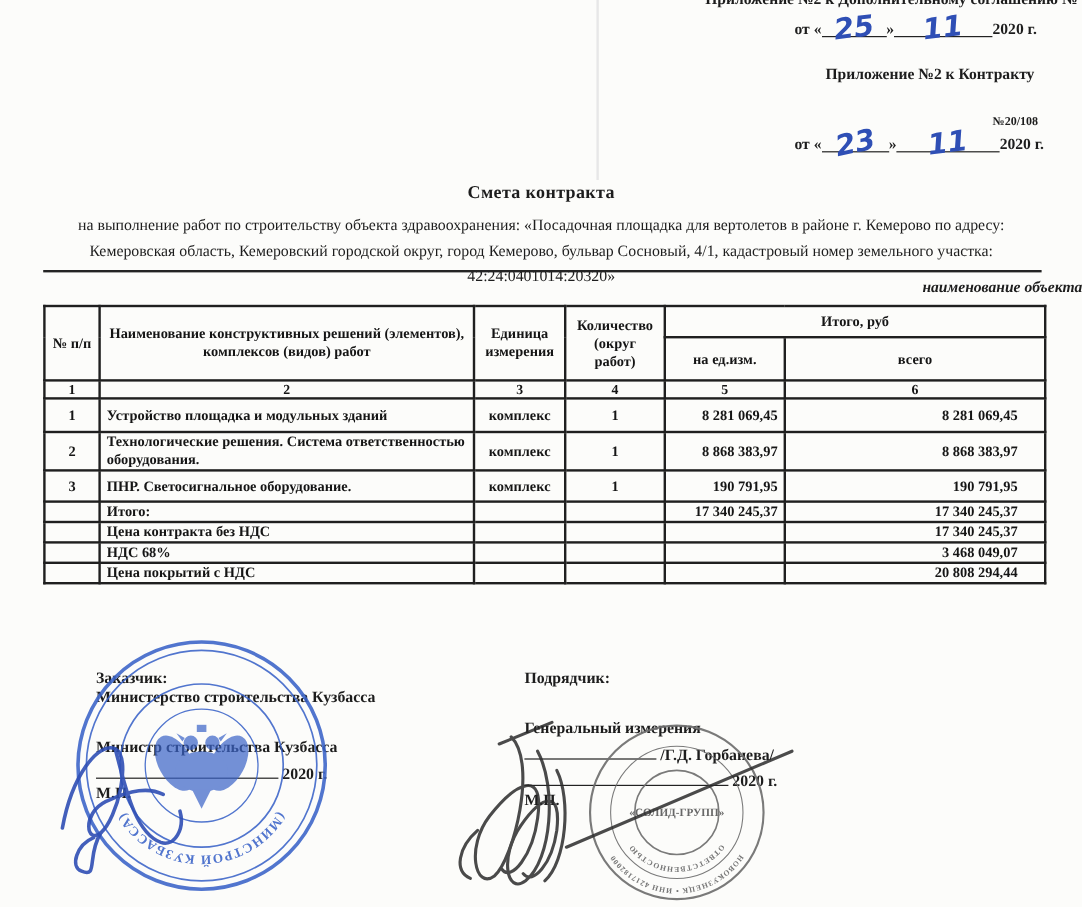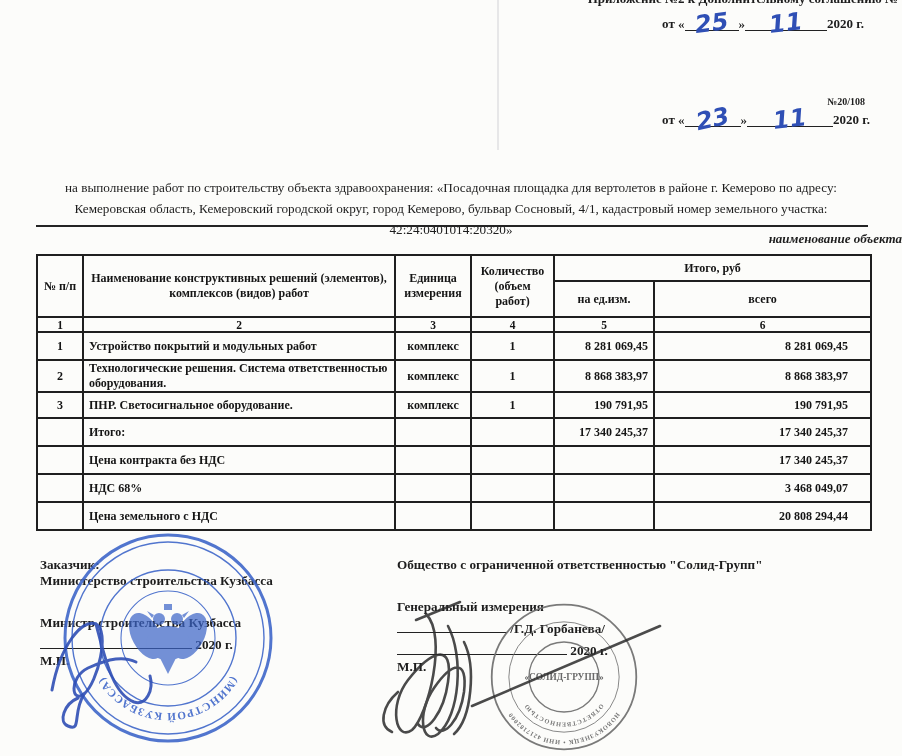--- a/index.html
+++ b/index.html
@@ -29,93 +29,95 @@
   .rule{top:225px;left:36px;width:832px;height:0;border-top:2.6px solid #242424;}
   .obj-caption{top:231px;left:0;width:100%;text-align:right;font-style:italic;font-weight:bold;font-size:13px;}
 
   
   .tbl{top:254px;left:36px;}
   table{border-collapse:collapse;table-layout:fixed;width:834px;}
   td,th{border:2px solid #1f1f1f;padding:0 5px;font-size:12px;font-weight:bold;color:#151515;overflow:hidden;}
   th{text-align:center;vertical-align:middle;line-height:1.25;}
   td{vertical-align:middle;}
   tr.hg{height:26px;} tr.hs{height:36px;} tr.nums{height:15px;}
-  tr.r1{height:28px;} tr.r2{height:32px;} tr.r3{height:26px;} tr.sum{height:28px;}
+  tr.r1{height:28px;} tr.r2{height:32px;} tr.r3{height:26px;} tr.sum{height:17px;}
   .ctr{text-align:center;} .rt{text-align:right;} .rt6{text-align:right;padding-right:22px;}
   .nums td{font-size:11.5px;text-align:center;border-bottom-width:2.4px;}
   tr.sum td{border-top-width:2.2px;}
 
   
   .sig{font-size:13.2px;font-weight:bold;line-height:15px;white-space:nowrap;}
   .cust{top:556px;left:40px;}
   .contr{top:556px;left:397px;}
-  .sig .row{margin-top:1px;}
+  .sig .row{margin-top:1px;margin-left:40px;}
   .gap{height:26px;}
   .mp{margin-top:12px;}
 
   .stamp{pointer-events:none;}
   svg text{font-family:"Liberation Serif",serif;}
 </style>
 </head>
 <body>
 
 <div class="page">
 
   <div class="scanline"></div>
 
   <div class="abs clip-line">Приложение №2 к Дополнительному соглашению №</div>
 
   <div class="abs date-line d1">
     <span>от «</span><span class="u" style="width:54px"><span class="hw">25</span></span><span>»</span><span class="u" style="width:82px"><span class="hw">11</span></span><span>2020 г.</span>
   </div>
 
+  <div class="abs app2">Приложение №2 к Контракту</div>
 
   <div class="abs numline">№20/108</div>
 
   <div class="abs date-line d2">
     <span>от «</span><span class="u" style="width:56px"><span class="hw" style="transform:rotate(-12deg)">23</span></span><span>»</span><span class="u" style="width:86px"><span class="hw">11</span></span><span>2020 г.</span>
   </div>
 
+  <div class="abs title">Смета контракта</div>
   <div class="abs subtitle">на выполнение работ по строительству объекта здравоохранения: «Посадочная площадка для вертолетов в районе г. Кемерово по адресу: Кемеровская область, Кемеровский городской округ, город Кемерово, бульвар Сосновый, 4/1, кадастровый номер земельного участка: 42:24:0401014:20320»</div>
   <div class="abs rule"></div>
   <div class="abs obj-caption">наименование объекта</div>
 
   <div class="abs tbl">
     <table>
       <colgroup>
         <col style="width:46px">
           <col style="width:312px">
           <col style="width:76px">
         <col style="width:83px">
           <col style="width:100px">
           <col style="width:217px">
       </colgroup>
       <tbody>
         <tr class="hg">
           <th rowspan="2">№ п/п</th>
           <th rowspan="2">Наименование конструктивных решений (элементов), комплексов (видов) работ</th>
           <th rowspan="2">Единица измерения</th>
-          <th rowspan="2">Количество (объем работ)</th>
+          <th rowspan="2">Количество (округ работ)</th>
           <th colspan="2">Итого, руб</th>
         </tr>
         <tr class="hs">
           <th>на ед.изм.</th>
           <th>всего</th>
         </tr>
         <tr class="nums">
           <td>1</td>
           <td>2</td>
           <td>3</td>
           <td>4</td>
           <td>5</td>
           <td>6</td>
         </tr>
         <tr class="r1">
           <td class="ctr">1</td>
-          <td>Устройство покрытий и модульных работ</td>
+          <td>Устройство площадка и модульных зданий</td>
           <td class="ctr">комплекс</td>
           <td class="ctr">1</td>
           <td class="rt">8 281 069,45</td>
           <td class="rt6">8 281 069,45</td>
         </tr>
         <tr class="r2">
           <td class="ctr">2</td>
           <td>Технологические решения. Система ответственностью оборудования.</td>
           <td class="ctr">комплекс</td>
           <td class="ctr">1</td>
@@ -149,21 +151,21 @@
         <tr class="sum">
           <td></td>
           <td>НДС 68%</td>
           <td></td>
           <td></td>
           <td></td>
           <td class="rt6">3 468 049,07</td>
         </tr>
         <tr class="sum">
           <td></td>
-          <td>Цена земельного с НДС</td>
+          <td>Цена покрытий с НДС</td>
           <td></td>
           <td></td>
           <td></td>
           <td class="rt6">20 808 294,44</td>
         </tr>
       </tbody>
     </table>
   </div>
 
   <div class="abs sig cust">
@@ -172,21 +174,21 @@
     <div class="gap"></div>
     <div class="row">Министр строительства Кузбасса</div>
     <div class="row" style="margin-top:4px;">
       <span class="u" style="width:152px"></span>
       <span>2020 г.</span>
     </div>
     <div class="row mp">М.П.</div>
   </div>
 
   <div class="abs sig contr">
-    <div class="row">Общество с ограниченной ответственностью "Солид-Групп"</div>
+    <div class="row">Подрядчик:</div>
     <div class="gap"></div>
     <div class="row">Генеральный измерения</div>
     <div class="row" style="margin-top:4px;">
       <span class="u" style="width:110px"></span>
       <span>/Г.Д. Горбанева/</span>
     </div>
     <div class="row" style="margin-top:4px;">
       <span class="u" style="width:170px"></span>
       <span>2020 г.</span>
     </div>

